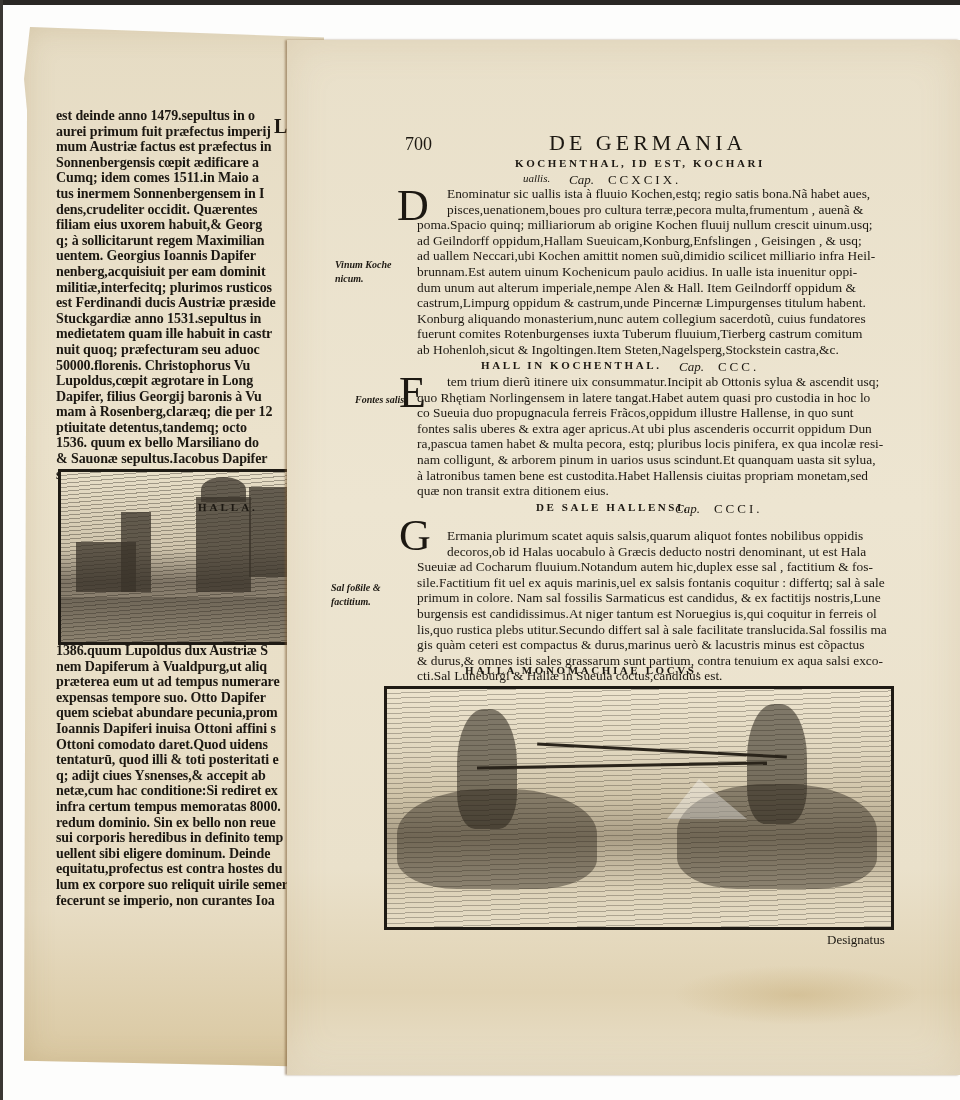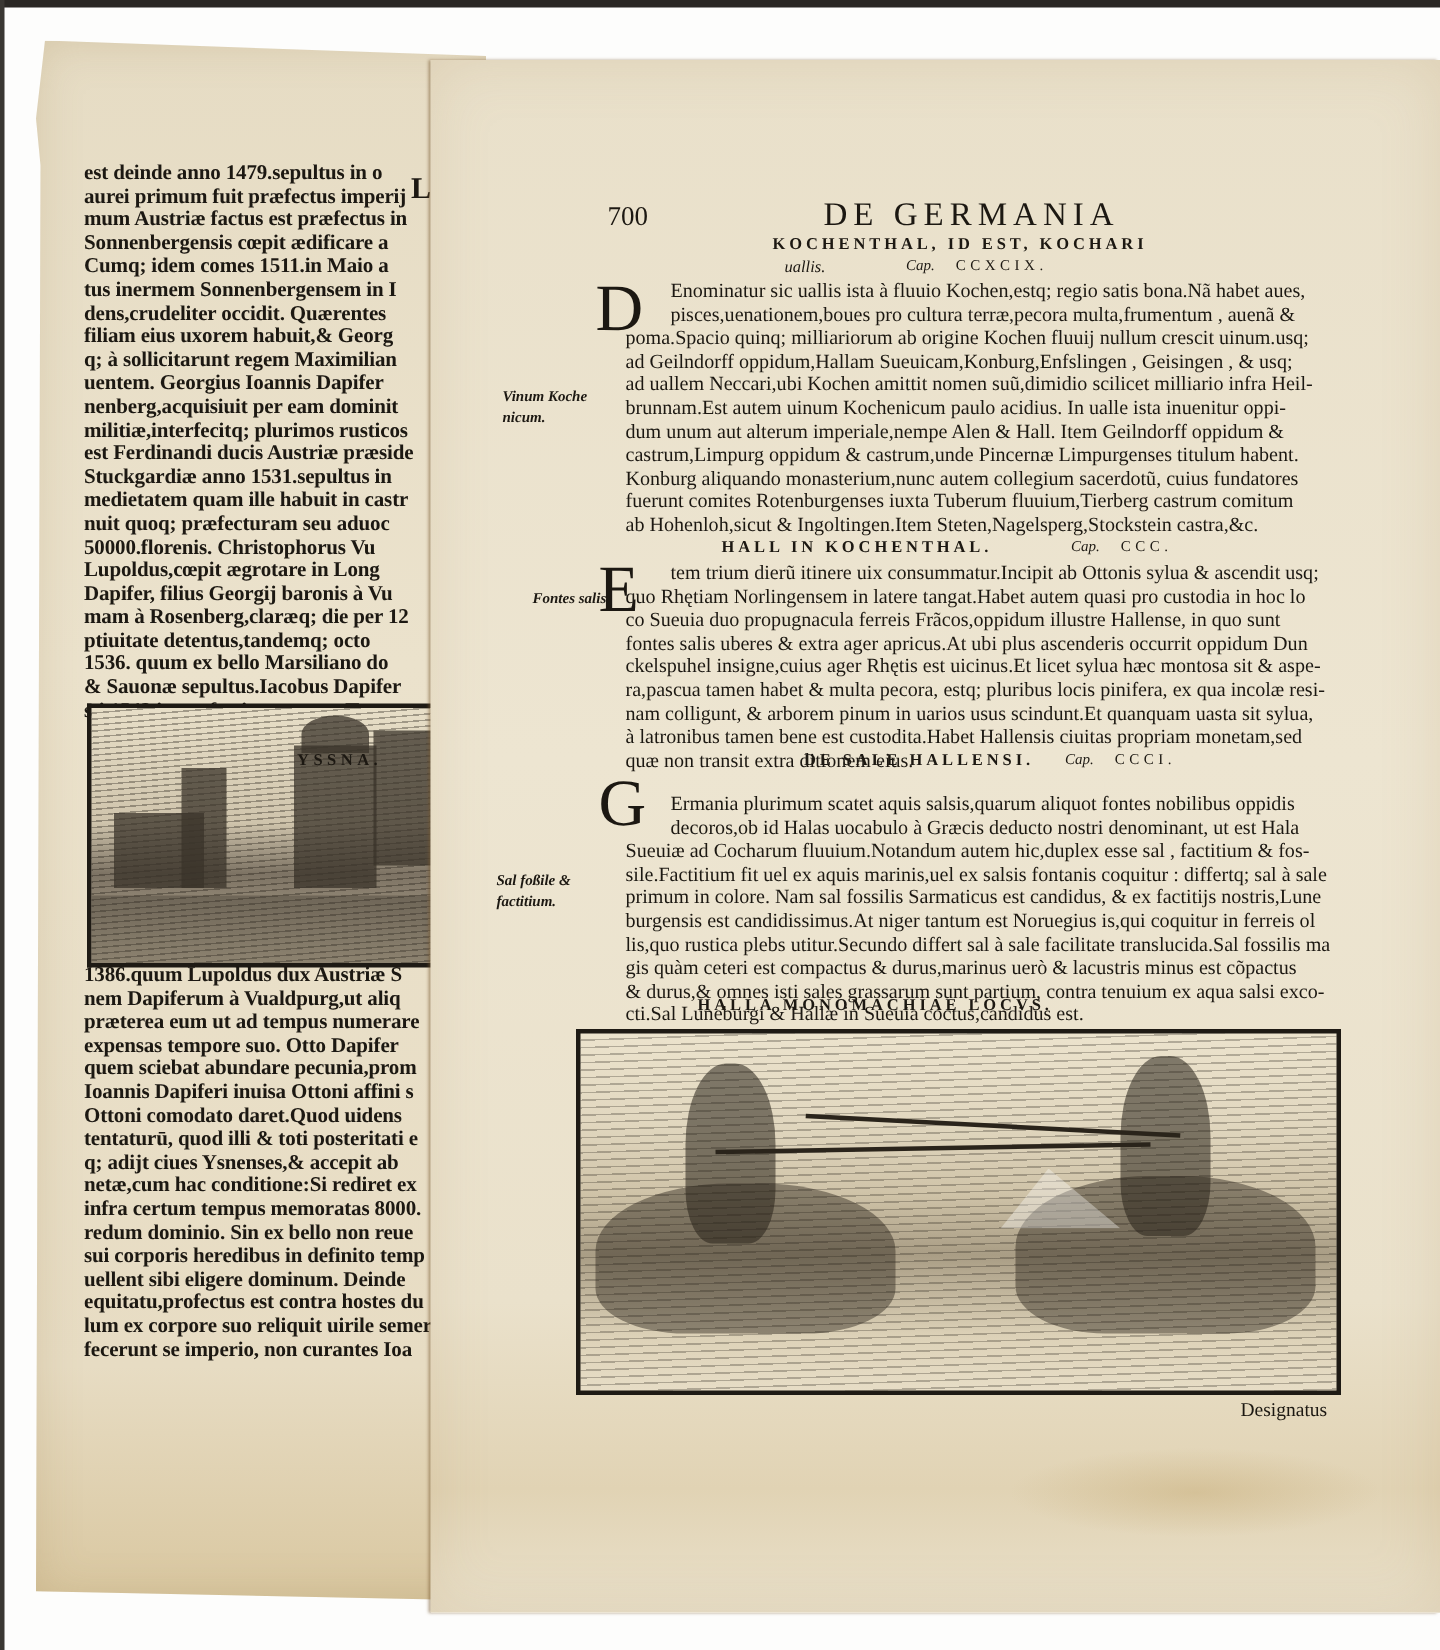--- a/index.html
+++ b/index.html
@@ -24,21 +24,21 @@
   .woodcut-left .tower{position:absolute;background:#3a332a;opacity:.75;}
   
   .page-right{position:absolute;left:287px;top:40px;width:673px;height:1035px;
     background:linear-gradient(180deg,#e9e0ca 0%,#ede5d1 45%,#eae1cb 80%,#e1d3b4 92%,#e9e0ca 100%);
     box-shadow:-2px 0 2px rgba(120,90,50,.55), inset 0 0 40px rgba(170,140,90,.18);}
   .stain{position:absolute;left:385px;top:925px;width:250px;height:60px;background:radial-gradient(ellipse at center,rgba(190,160,100,.35),rgba(190,160,100,0) 70%);}
   .pageno{position:absolute;left:118px;top:94px;font-size:18px;}
   .title{position:absolute;left:262px;top:90px;font-size:22px;letter-spacing:4px;}
   .sechead{position:absolute;font-size:11px;letter-spacing:2.6px;font-weight:bold;white-space:nowrap;}
   .sub{position:absolute;font-size:11px;font-style:italic;white-space:nowrap;}
-  .capnum{position:absolute;font-size:10px;white-space:nowrap;margin-left:35px;}
+  .capnum{position:absolute;font-size:13px;white-space:nowrap;}
   .capnum i{margin-right:14px;}
   .body{position:absolute;left:130px;width:470px;font-size:13.4px;line-height:15.6px;white-space:nowrap;}
   .body .line{display:block;}
   .dropcap{position:absolute;font-size:44px;line-height:40px;font-weight:normal;}
   .margin{position:absolute;font-size:10px;font-style:italic;line-height:14px;font-weight:bold;white-space:nowrap;}
   .woodcut-right{position:absolute;left:97px;top:646px;width:504px;height:238px;border:3px solid #1e1a14;overflow:hidden;
     background:
       repeating-linear-gradient(178deg,rgba(30,25,18,0) 0 4px,rgba(30,25,18,.28) 4px 5px),
       linear-gradient(180deg,#ece3cd 0%,#e1d7bf 25%,#cfc3a8 45%,#a99d85 62%,#ddd2b8 85%,#e7ddc6 100%);}
   .knight{position:absolute;background:rgba(40,34,26,.55);border-radius:45% 45% 30% 30%;}
@@ -84,21 +84,21 @@
 
 <div class="woodcut-left">
   <div class="tower" style="left:135px;top:25px;width:55px;height:95px;"></div>
   <div class="tower" style="left:140px;top:5px;width:45px;height:25px;border-radius:50% 50% 0 0;"></div>
   <div class="tower" style="left:60px;top:40px;width:30px;height:80px;"></div>
   <div class="tower" style="left:188px;top:15px;width:40px;height:90px;"></div>
   <div class="tower" style="left:15px;top:70px;width:60px;height:50px;"></div>
   <div class="tower" style="left:0;top:125px;width:240px;height:45px;opacity:.35;"></div>
 </div>
 
-<div class="yssna" style="top:501px;left:198px;">YSSNA.</div>
+<div class="yssna" style="top:501px;left:198px;">HALLA.</div>
 
 <div class="lcol lcol2" id="lcol2">
     <span class="line">1386.quum Lupoldus dux Austriæ S</span>
     <span class="line">nem Dapiferum à Vualdpurg,ut aliq</span>
     <span class="line">præterea eum ut ad tempus numerare</span>
     <span class="line">expensas tempore suo.  Otto Dapifer</span>
     <span class="line">quem sciebat abundare pecunia,prom</span>
     <span class="line">Ioannis Dapiferi inuisa Ottoni affini s</span>
     <span class="line">Ottoni comodato daret.Quod uidens</span>
     <span class="line">tentaturū, quod illi &amp; toti posteritati e</span>
@@ -145,21 +145,20 @@
   <div class="sechead" style="left:194px;top:319px;">HALL IN KOCHENTHAL.</div>
   <div class="capnum" style="left:392px;top:319px;">
     <i>Cap.</i><span style="letter-spacing:3px;">CCC.</span>
   </div>
   <div class="dropcap" style="left:112px;top:333px;">E</div>
   <div class="body" style="top:334px;">
       <span class="line" style="padding-left: 30px;">tem trium dierũ itinere uix consummatur.Incipit ab Ottonis sylua &amp; ascendit usq;</span>
       <span class="line">quo Rhętiam Norlingensem in latere tangat.Habet autem quasi pro custodia in hoc lo</span>
       <span class="line">co Sueuia duo propugnacula ferreis Frãcos,oppidum illustre Hallense, in quo sunt</span>
       <span class="line">fontes salis uberes &amp; extra ager apricus.At ubi plus ascenderis occurrit oppidum Dun</span>
-      <span class="line">ckelspuhel insigne,cuius ager Rhętis est uicinus.Et licet sylua hæc montosa sit &amp; aspe-</span>
       <span class="line">ra,pascua tamen habet &amp; multa pecora, estq; pluribus locis pinifera, ex qua incolæ resi-</span>
       <span class="line">nam colligunt, &amp; arborem pinum in uarios usus scindunt.Et quanquam uasta sit sylua,</span>
       <span class="line">à latronibus tamen bene est custodita.Habet Hallensis ciuitas propriam monetam,sed</span>
       <span class="line">quæ non transit extra ditionem eius.</span>
     </div>
   <div class="margin" style="left:68px;top:353px;">
       <div>Fontes salis.</div>
     </div>
 
   <div class="sechead" style="left:226px;top:461px;padding-left:23px;">DE SALE HALLENSI.</div>

